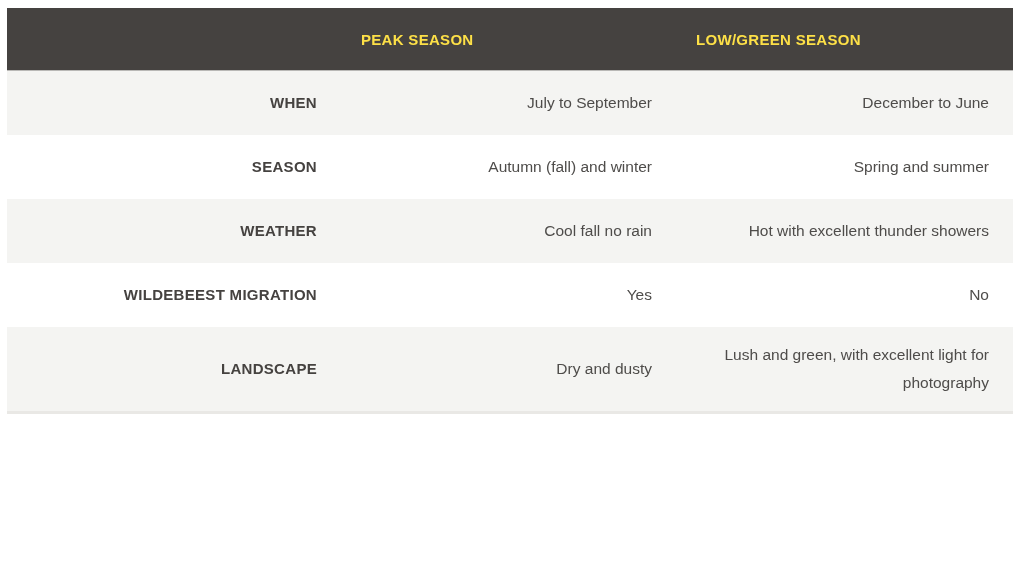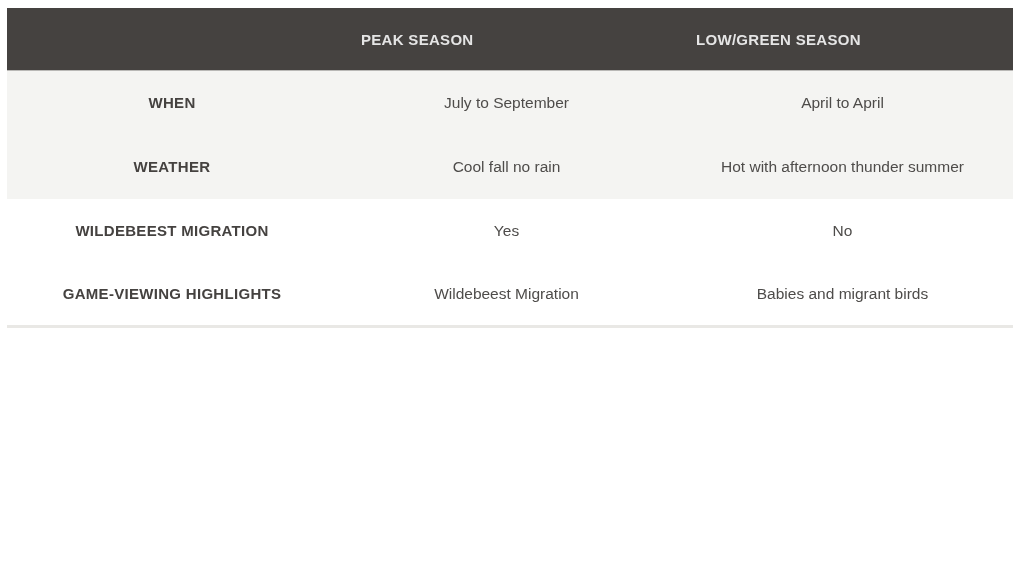--- a/index.html
+++ b/index.html
@@ -23,38 +23,38 @@
     border-collapse: collapse;
     table-layout: fixed;
     border-bottom: 3px solid #e9e8e5;
   }
   col.c1 { width: 334px; }
   col.c2 { width: 335px; }
   col.c3 { width: 337px; }
 
   thead th {
     background: #454240;
-    color: #e5e5e5;
+    color: #fde047;
     height: 62px;
     font-size: 15px;
     font-weight: bold;
     letter-spacing: 0.3px;
     text-align: left;
     padding: 0 20px 0 20px;
     vertical-align: middle;
     border-bottom: 1px solid #b9b8b6;
   }
   tbody td {
     height: 64px;
     vertical-align: middle;
     padding: 14px 24px 14px 20px;
     font-size: 15.5px;
     line-height: 28px;
     color: #4e4c4a;
-    text-align: center;
+    text-align: right;
     box-sizing: border-box;
   }
   tbody td.lbl {
     font-size: 15px;
     font-weight: bold;
     letter-spacing: 0.3px;
     color: #454240;
   }
   tr.row-alt td { background: #f4f4f2; }
   tr.row-plain td { background: #ffffff; }
@@ -73,32 +73,37 @@
       <tr>
         <th></th>
         <th>PEAK SEASON</th>
         <th>LOW/GREEN SEASON</th>
       </tr>
     </thead>
     <tbody>
       <tr class="row-alt">
         <td class="lbl">WHEN</td>
         <td>July to September</td>
-        <td>April to April</td>
+        <td>December to June</td>
+      </tr>
+      <tr class="row-plain">
+        <td class="lbl">SEASON</td>
+        <td>Autumn (fall) and winter</td>
+        <td>Spring and summer</td>
       </tr>
       <tr class="row-alt">
         <td class="lbl">WEATHER</td>
         <td>Cool fall no rain</td>
-        <td>Hot with afternoon thunder summer</td>
+        <td>Hot with excellent thunder showers</td>
       </tr>
       <tr class="row-plain">
         <td class="lbl">WILDEBEEST MIGRATION</td>
         <td>Yes</td>
         <td>No</td>
       </tr>
-      <tr class="row-plain">
-        <td class="lbl">GAME-VIEWING HIGHLIGHTS</td>
-        <td>Wildebeest Migration</td>
-        <td>Babies and migrant birds</td>
+      <tr class="row-alt">
+        <td class="lbl">LANDSCAPE</td>
+        <td>Dry and dusty</td>
+        <td>Lush and green, with excellent light for photography</td>
       </tr>
     </tbody>
   </table>
 </div>
 
 </body></html>

